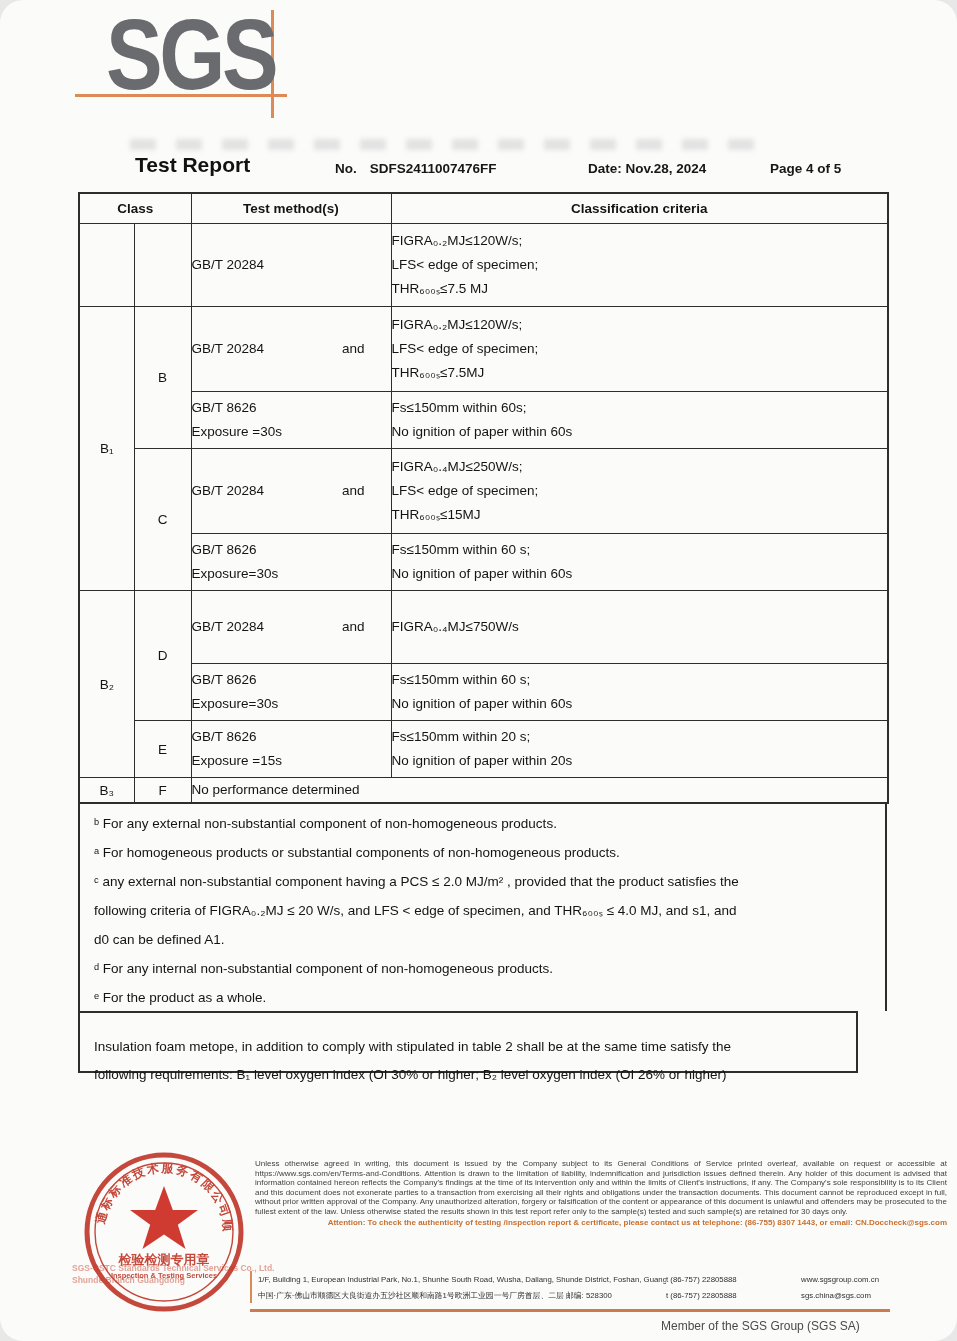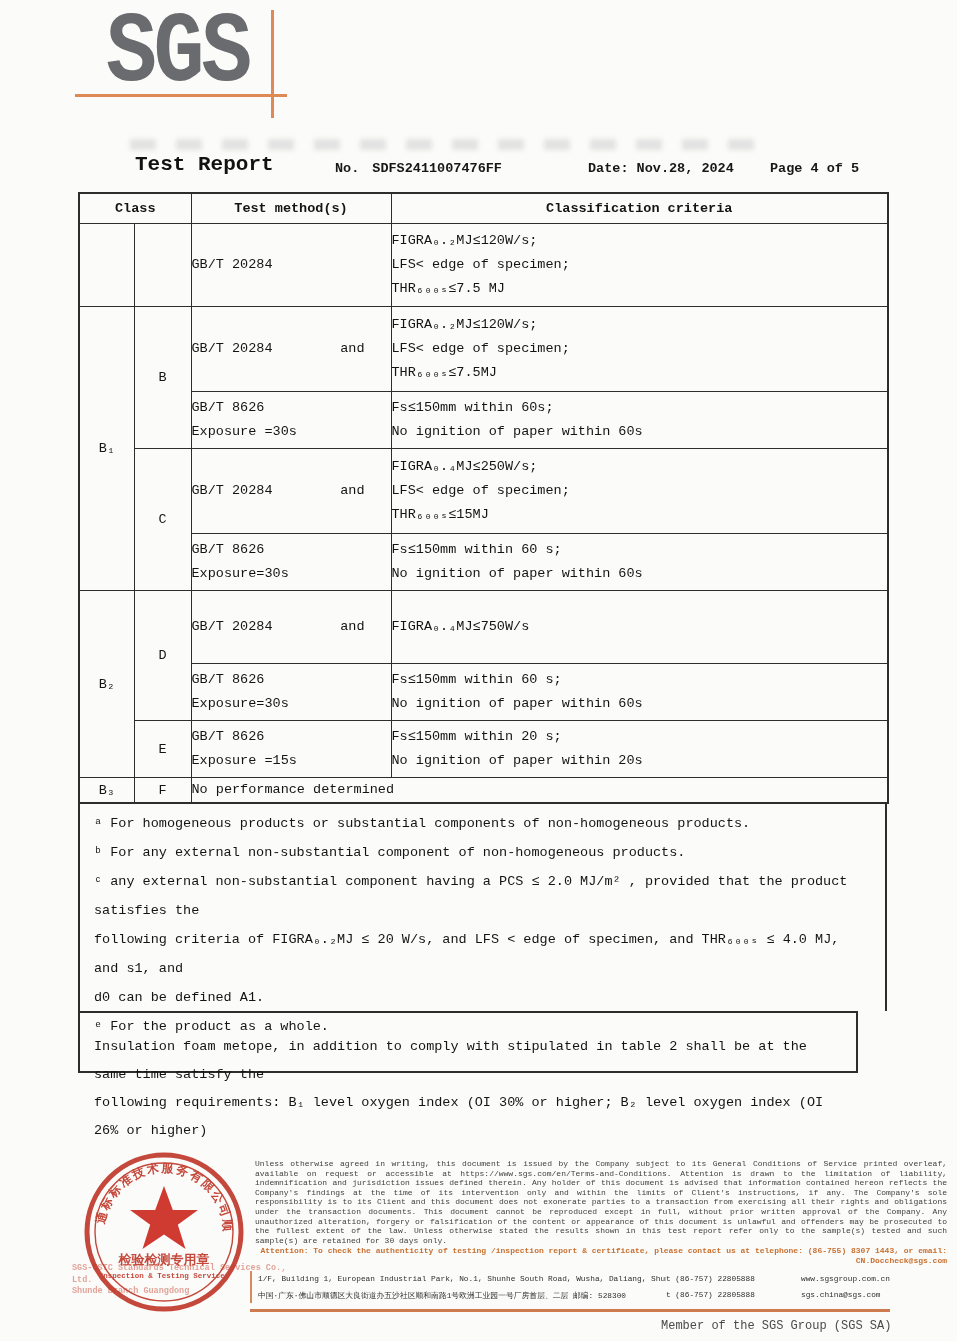--- a/index.html
+++ b/index.html
@@ -1,19 +1,19 @@
 <!DOCTYPE html>
 <html><head>
 <meta charset="utf-8">
 <style>
   html,body { margin:0; padding:0; background:#e8e8e8; }
   .page {
     position:relative; width:957px; height:1341px; margin:0 auto;
     background:#fbfbfa; overflow:hidden;
-    font-family:Liberation Mono, monospace; color:#1a1a1a;
+    font-family:Liberation Sans, sans-serif; color:#1a1a1a;border-radius:23px;
   }
 
   
   .logo-hline { position:absolute; left:75px; top:94px; width:212px; height:3px; background:#dd8a57; }
   .logo-vline { position:absolute; left:271px; top:10px; width:3px; height:108px; background:#dd8a57; }
   .logo-text {
     position:absolute; left:106px; top:4px; font-size:100px; line-height:1;
     font-weight:bold; color:#6a6b6e; letter-spacing:-4px;
     transform:scaleX(.85); transform-origin:left top;
   }
@@ -192,25 +192,26 @@
 
       <tr class="h24">
         <td class="classcell bt-strong">B₃</td>
         <td class="classcell bt-strong">F</td>
         <td class="txtcell bt-strong" colspan="2">No performance determined</td>
       </tr>
     </tbody>
       </table>
 
     <div class="notes-box">
+      <p>ᵇ For any external non-substantial component of non-homogeneous products.</p>
       <p>ᵃ For homogeneous products or substantial components of non-homogeneous products.</p>
-      <p>ᵇ For any external non-substantial component of non-homogeneous products.</p>
       <p>ᶜ any external non-substantial component having a PCS ≤ 2.0 MJ/m² , provided that the product satisfies the
 following criteria of FIGRA₀.₂MJ ≤ 20 W/s, and LFS &lt; edge of specimen, and THR₆₀₀ₛ ≤ 4.0 MJ, and s1, and
 d0 can be defined A1.</p>
+      <p>ᵈ For any internal non-substantial component of non-homogeneous products.</p>
       <p>ᵉ For the product as a whole.</p>
     </div>
 
     <div class="insulation-box">Insulation foam metope, in addition to comply with stipulated in table 2 shall be at the same time satisfy the
 following requirements: B₁ level oxygen index (OI 30% or higher; B₂ level oxygen index (OI 26% or higher)</div>
   </div>
 
   <div class="ghost-text">
     <div>SGS-CSTC Standards Technical Services Co., Ltd.</div>
     <div>Shunde Branch Guangdong</div>

